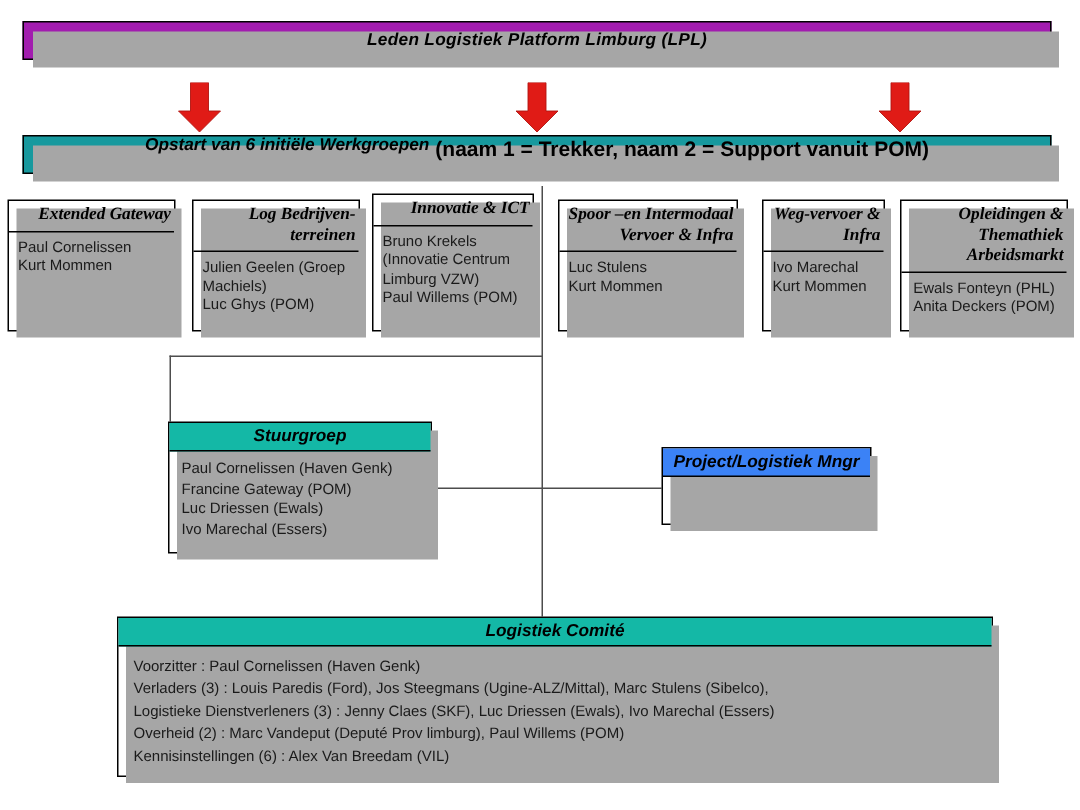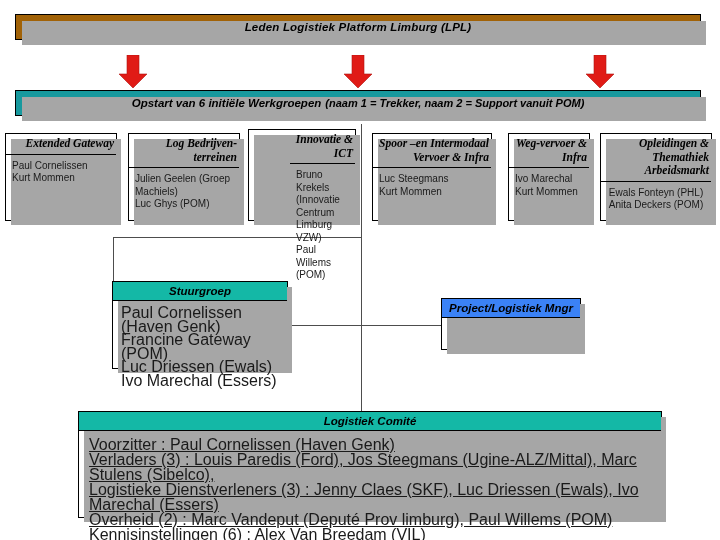--- a/index.html
+++ b/index.html
@@ -40,21 +40,21 @@
     z-index: -1;
   }
 
   
   #lpl-banner {
     position: absolute;
     left: 15px;
     top: 14px;
     width: 686px;
     height: 26px;
-    background: #a16207;
+    background: #a21caf;
     border: 1px solid #000000;
     box-sizing: border-box;
     display: flex;
     align-items: center;
     justify-content: center;
     z-index: 3;
   }
   #lpl-banner::after {
     content: "";
     position: absolute;
@@ -75,42 +75,41 @@
   #wg-banner {
     position: absolute;
     left: 15px;
     top: 90px;
     width: 686px;
     height: 26px;
     background: #17999e;
     border: 1px solid #000000;
     box-sizing: border-box;
     display: flex;
-    align-items: center;
+    align-items: flex-start;
     justify-content: center;
     z-index: 3;
   }
   #wg-banner::after {
     content: "";
     position: absolute;
     left: 6px; top: 6px;
     width: 100%; height: 100%;
     background: #a6a6a6;
     z-index: -1;
   }
   #wg-banner .main {
     font-size: 11.5px;
     font-weight: bold;
     font-style: italic;
     color: #000;
   }
   #wg-banner .sub {
-    font-size: 11px;
-    font-weight: bold;
-    font-style: italic;
+    font-size: 14px;
+    font-weight: bold;
     color: #000;
     margin-left: 4px;
   }
 
   
   .arrow {
     position: absolute;
     width: 30px;
     height: 34px;
     z-index: 4;
@@ -143,21 +142,21 @@
     font-style: italic;
     font-size: 11.5px;
     padding: 3px 0 3px 0;
     border-bottom: 1px solid #000;
     color: #000;
   }
   .tbox .head.orange { background: #14b8a6; }
   .tbox .head.yellow { background: #3b82f6; }
   .tbox .body {
     padding: 5px 8px 6px 8px;
-    font-size: 16px;
+    font-size: 10px;
     line-height: 13.5px;
     color: #1a1a1a;
   }
   .tbox .body.center { text-align: center; padding-top: 8px; }
 
   
   .line {
     position: absolute;
     background: #4d4d4d;
     z-index: 1;
@@ -209,32 +208,32 @@
   </div>
 
   <div class="box wg" style="left:128px; top:133px; width:112px; height:88px;">
     <div class="head">Log Bedrijven-terreinen</div>
     <div class="body">
       <div>Julien Geelen (Groep Machiels)</div>
       <div>Luc Ghys (POM)</div>
     </div>
   </div>
 
-  <div class="box wg" style="left:248px; top:129px; width:108px; height:92px;padding-left:41px;">
+  <div class="box wg" style="left:248px; top:129px; width:108px; height:92px;">
     <div class="head">Innovatie &amp; ICT</div>
     <div class="body">
       <div>Bruno Krekels (Innovatie Centrum Limburg VZW)</div>
       <div>Paul Willems (POM)</div>
     </div>
   </div>
 
   <div class="box wg" style="left:372px; top:133px; width:120px; height:88px;">
     <div class="head">Spoor –en Intermodaal Vervoer &amp; Infra</div>
     <div class="body">
-      <div>Luc Steegmans</div>
+      <div>Luc Stulens</div>
       <div>Kurt Mommen</div>
     </div>
   </div>
 
   <div class="box wg" style="left:508px; top:133px; width:82px; height:88px;">
     <div class="head">Weg-vervoer &amp; Infra</div>
     <div class="body">
       <div>Ivo Marechal</div>
       <div>Kurt Mommen</div>
     </div>
@@ -257,21 +256,21 @@
       <div>Ivo Marechal (Essers)</div>
     </div>
   </div>
 
   <div class="box tbox" style="left:441px; top:298px; width:140px; height:52px;">
     <div class="head yellow">Project/Logistiek Mngr</div>
   </div>
 
   <div class="box tbox" style="left:78px; top:411px; width:584px; height:107px;">
     <div class="head orange">Logistiek Comité</div>
-    <div class="body" style="padding:6px 10px 6px 10px; line-height:15px;text-decoration:underline;">
+    <div class="body" style="padding:6px 10px 6px 10px; line-height:15px;">
       <div>Voorzitter : Paul Cornelissen (Haven Genk)</div>
       <div>Verladers (3) : Louis Paredis (Ford), Jos Steegmans (Ugine-ALZ/Mittal), Marc Stulens (Sibelco),</div>
       <div>Logistieke Dienstverleners (3) : Jenny Claes (SKF), Luc Driessen (Ewals), Ivo Marechal (Essers)</div>
       <div>Overheid (2) : Marc Vandeput (Deputé Prov limburg), Paul Willems (POM)</div>
       <div>Kennisinstellingen (6) : Alex Van Breedam (VIL)</div>
     </div>
   </div>
 
 </div>
 

